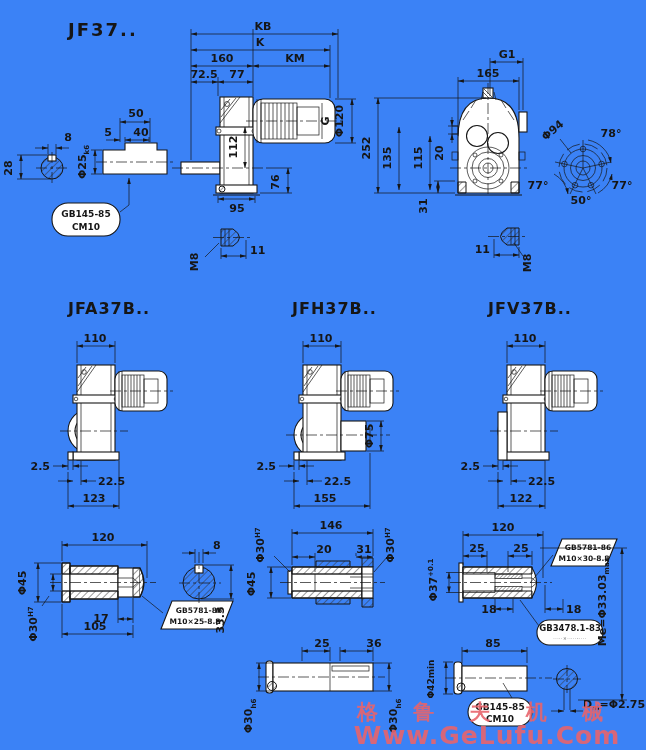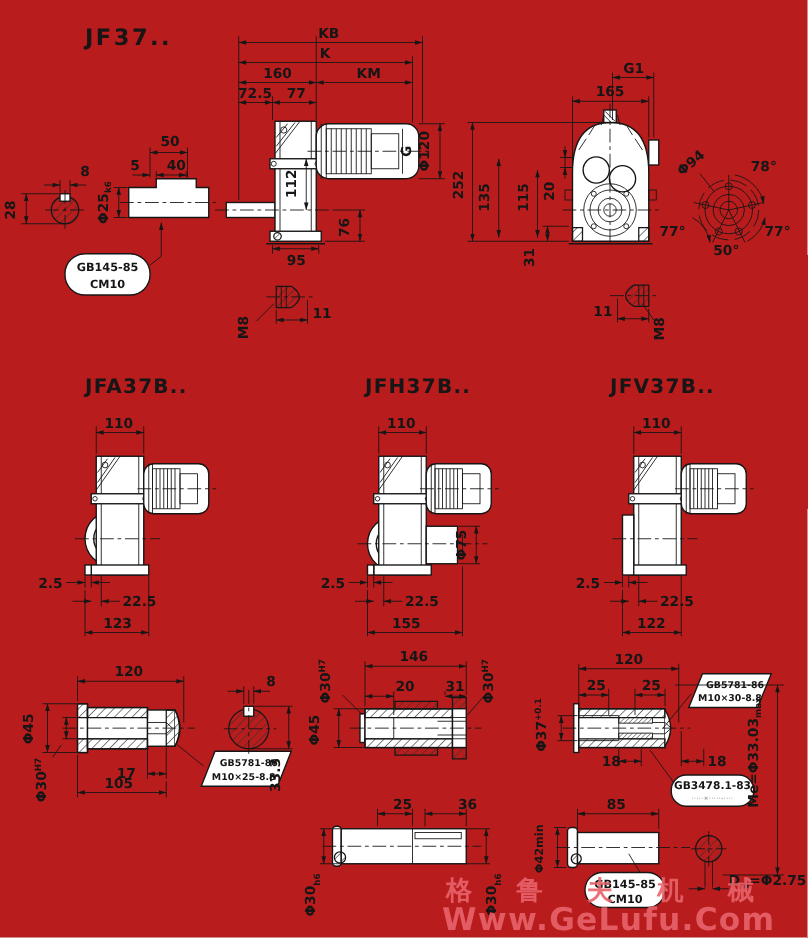--- a/index.html
+++ b/index.html
@@ -1,16 +1,16 @@
 <!DOCTYPE html>
 <html><head>
 <meta charset="utf-8">
 <style>
   html,body{margin:0;padding:0;background:#e8e8e8;}
-  #page{position:relative;width:646px;height:750px;background:#b91c1c;overflow:hidden;
+  #page{position:relative;width:646px;height:750px;background:#3b82f6;overflow:hidden;
         font-family:"DejaVu Sans",sans-serif;text-align:center;}
   svg{position:absolute;left:0;top:0;}
   text{fill:#161616;font-family:"DejaVu Sans",sans-serif;font-weight:bold;}
   .dim{font-size:11px;}
   .dimsm{font-size:9px;}
   .ttl{font-size:18px;letter-spacing:2px;}
   .ttl2{font-size:16px;letter-spacing:1px;}
   .co{font-size:9px;}
   .cosm{font-size:7.5px;}
   .tiny{font-size:4.5px;font-weight:normal;letter-spacing:.5px;fill:#555;}

